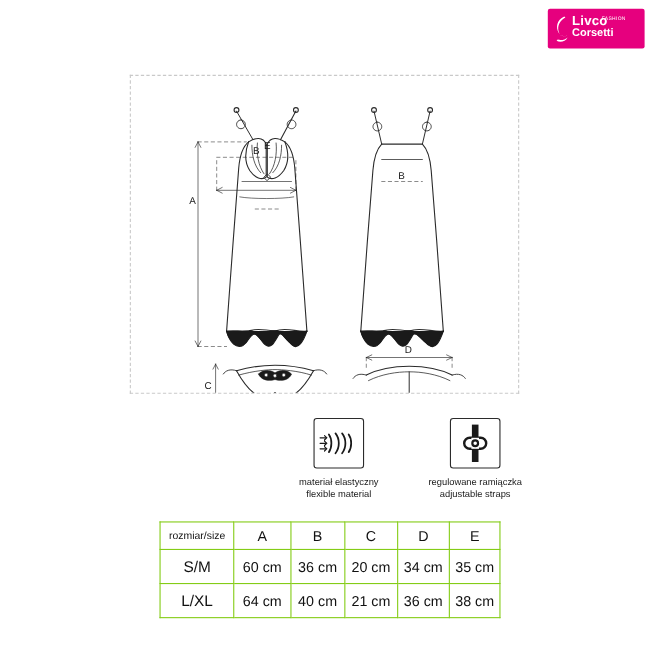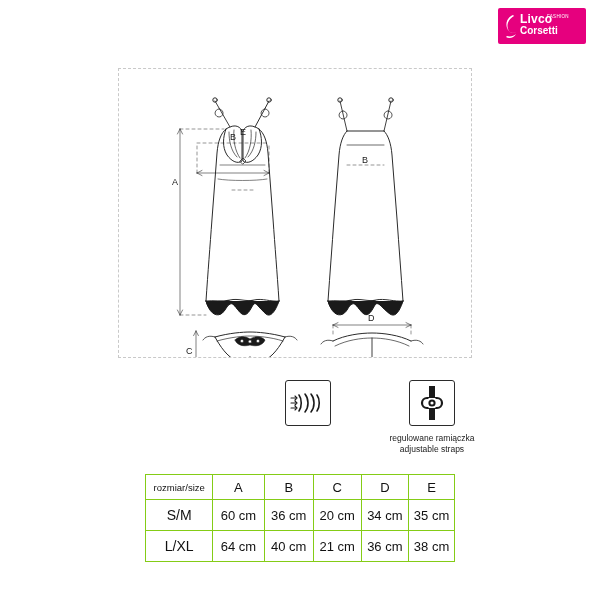--- a/index.html
+++ b/index.html
@@ -300,20 +300,24 @@
             <path d="M13 14 C16 18, 16 26, 13 30"></path>
             <path d="M19 13 C23 18, 23 26, 19 31"></path>
             <path d="M25 13 C29 18, 29 26, 25 31"></path>
             <path d="M31 14 C34 18, 34 26, 31 30"></path>
           </g>
           <g stroke="#1a1a1a" fill="none" stroke-width="1.1" stroke-linecap="round">
             <path d="M5 17 L10 17 M5 22 L10 22 M5 27 L10 27"></path>
             <path d="M9 15 L11 17 L9 19 M9 20 L11 22 L9 24 M9 25 L11 27 L9 29"></path>
           </g>
         </svg>
+      </div>
+      <div class="feature-caption">
+        <span>materiał elastyczny</span>
+        <span>flexible material</span>
       </div>
     </div>
 
     <div class="feature f2">
       <div class="feature-box">
         <svg width="44" height="44" viewBox="0 0 44 44">
           <rect x="19" y="5" width="6" height="34" fill="#1a1a1a"></rect>
           <rect x="12" y="17" width="20" height="10" rx="5" fill="none" stroke="#1a1a1a" stroke-width="2.2"></rect>
           <rect x="18.5" y="17" width="7" height="10" fill="#ffffff"></rect>
           <circle cx="22" cy="22" r="2.6" fill="none" stroke="#1a1a1a" stroke-width="2"></circle>

